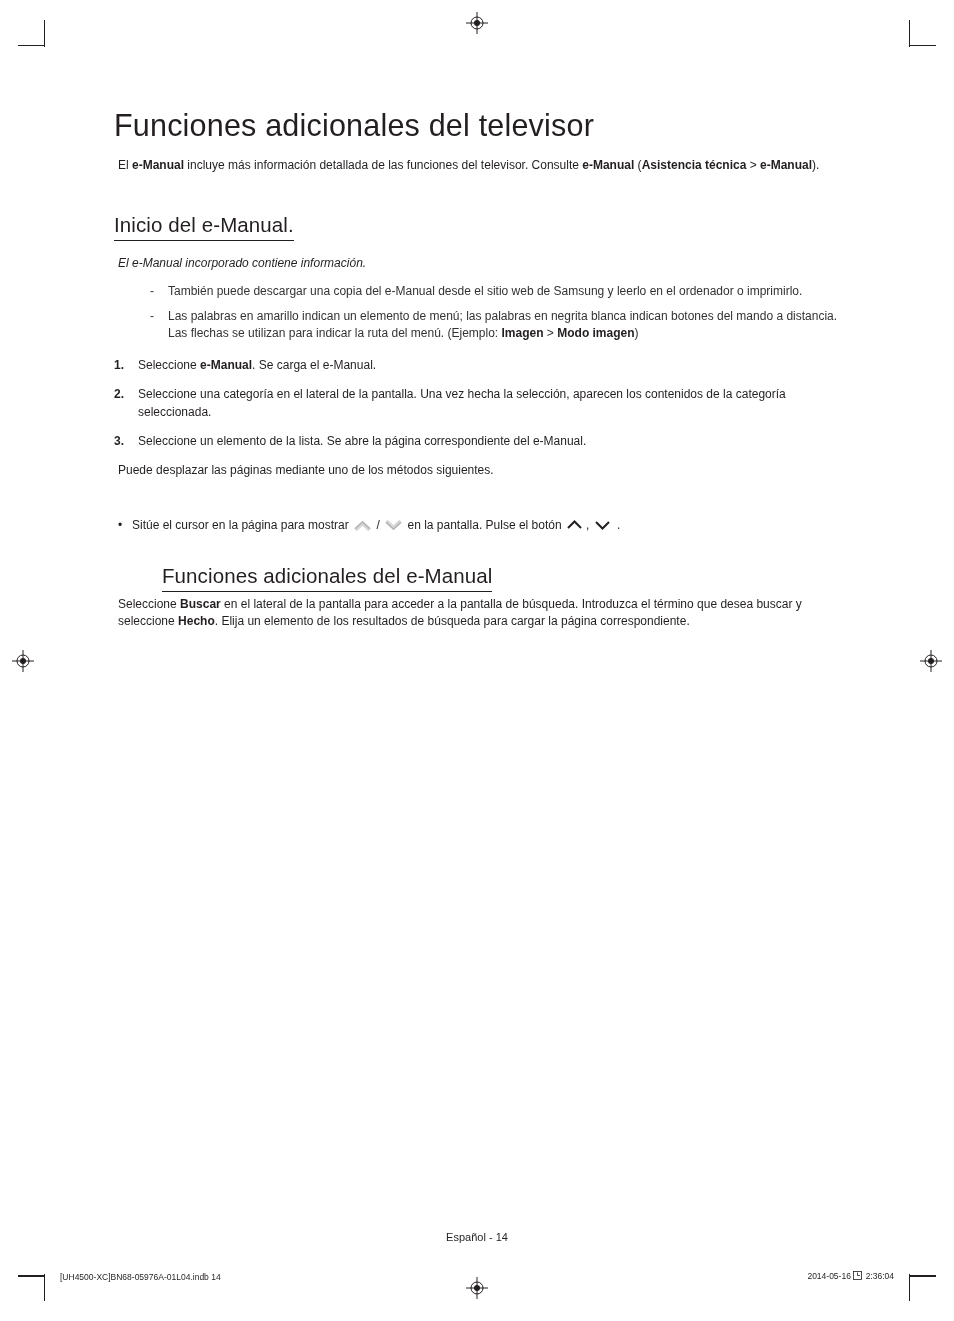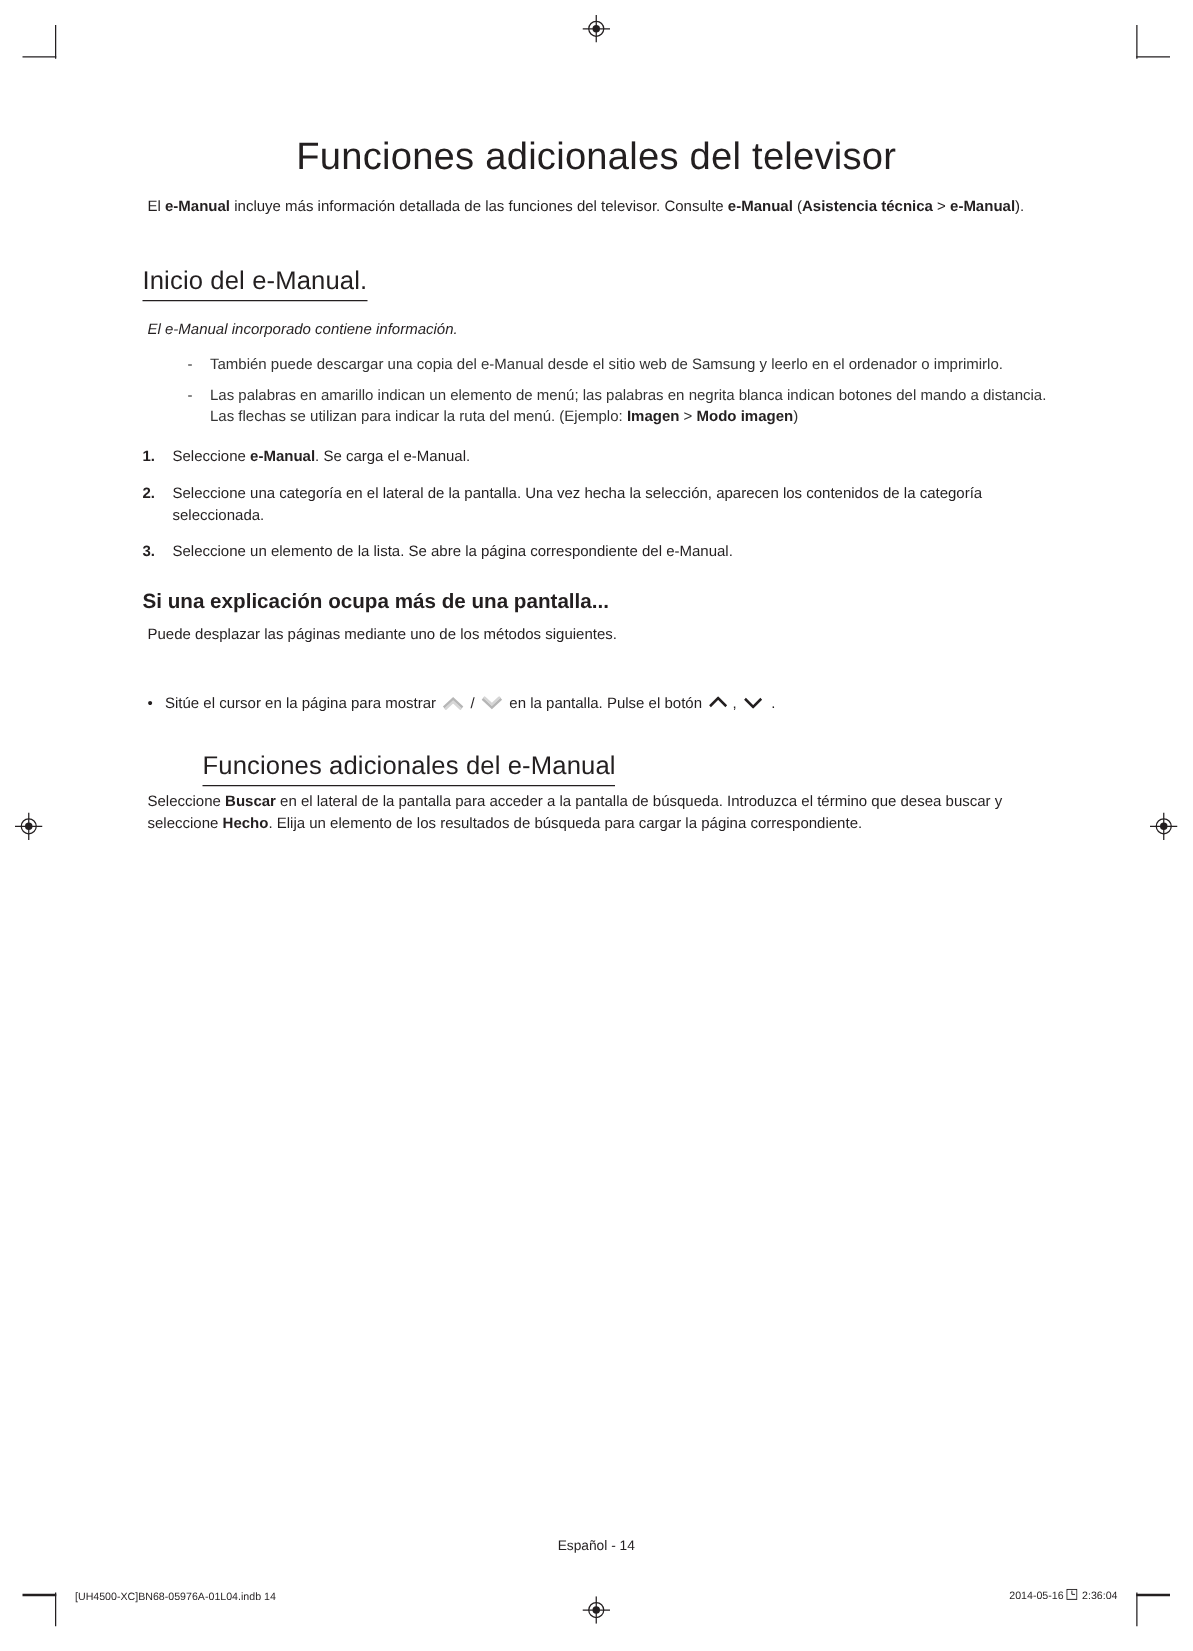--- a/index.html
+++ b/index.html
@@ -46,21 +46,20 @@
     left:114px;
     width:726px;
   }
 
   h1.title {
     font-size: 30.5px;
     font-weight: 400;
     margin: 0 0 14px 0;
     letter-spacing: 0.2px;
     color:#231f20;
-    text-align:center;
   }
   p { margin:4px; }
 
   .intro {
     font-size:12px;
     line-height:1.35;
   }
   .intro .b { font-weight:700; }
 
   h2.section {
@@ -263,21 +262,20 @@
     </ul>
 
     <ol class="steps">
       <li>
         <span>Seleccione </span><span class="b">e-Manual</span><span>. Se carga el e-Manual.</span>
       </li>
       <li>Seleccione una categoría en el lateral de la pantalla. Una vez hecha la selección, aparecen los contenidos de la categoría seleccionada.</li>
       <li>Seleccione un elemento de la lista. Se abre la página correspondiente del e-Manual.</li>
     </ol>
 
-    <h3 class="sub">Si una explicación ocupa más de una pantalla...</h3>
     <p class="plain">Puede desplazar las páginas mediante uno de los métodos siguientes.</p>
 
     <ul class="bullet">
       <li>
         <span>Sitúe el cursor en la página para mostrar </span>
         <span class="chev">
           <svg width="17" height="11" viewBox="0 0 17 11">
               <polyline points="1,9 8.5,2 16,9" fill="none" stroke="#b6b6b6" stroke-width="2"></polyline>
               <polyline points="2,10.5 8.5,4.5 15,10.5" fill="none" stroke="#d6d6d6" stroke-width="2"></polyline>
             </svg>

